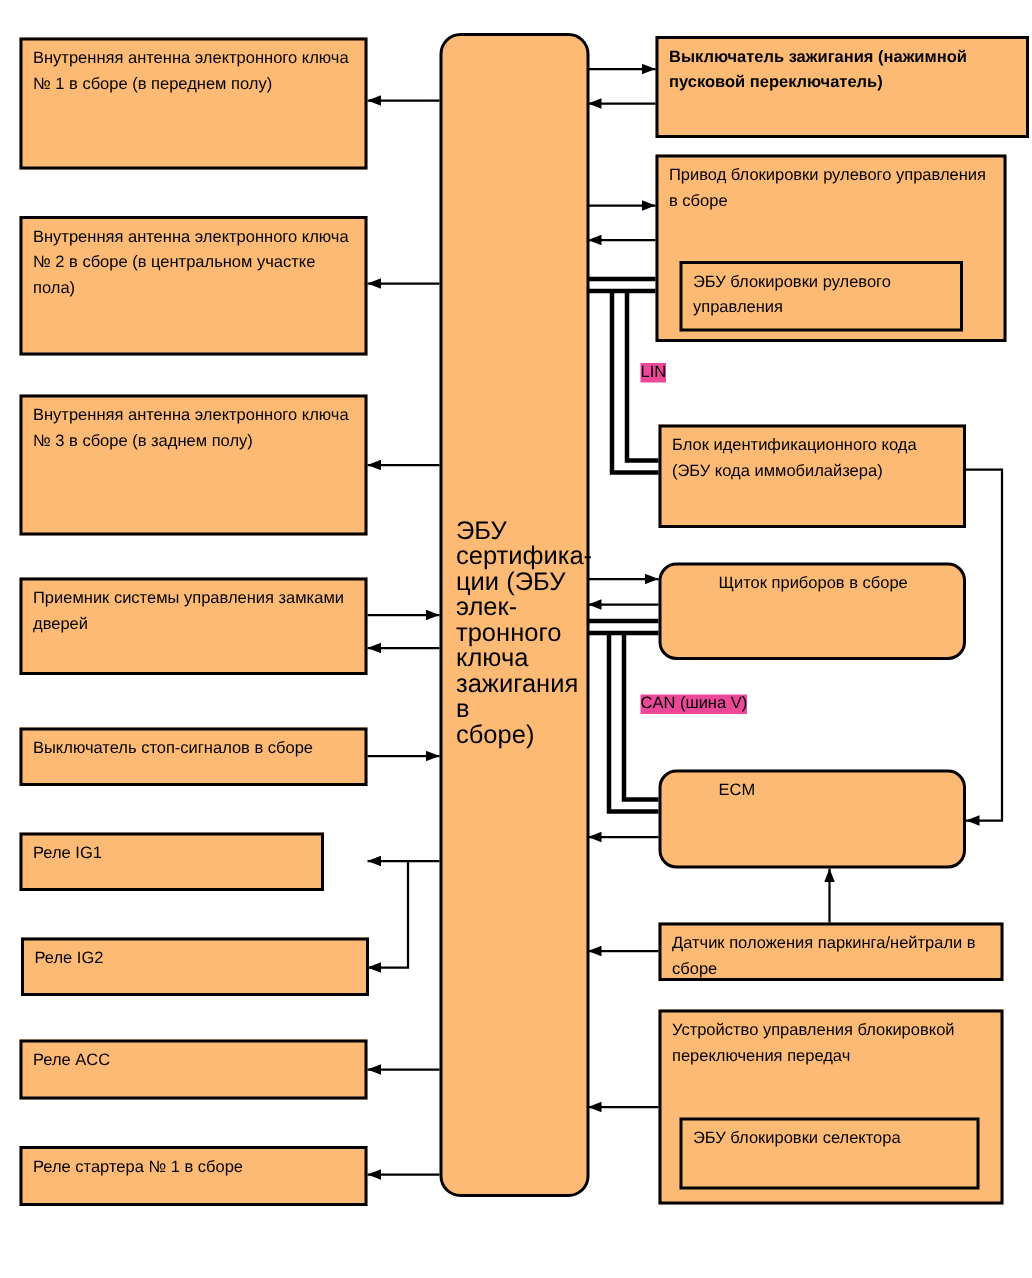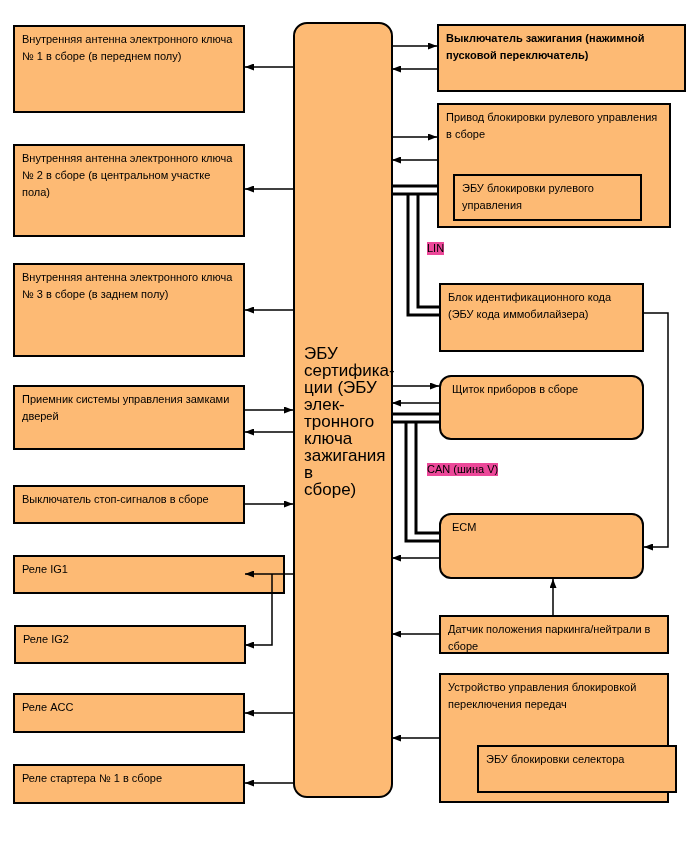--- a/index.html
+++ b/index.html
@@ -20,21 +20,21 @@
   .rounded{border-radius:12px;}
   .center-block{border-radius:14px;}
   .lbl{
     position:absolute;
     left:0;top:0;right:0;
     padding:4px 6px 0 7px;
     font-size:11px;
     line-height:17px;
     white-space:pre-line;
   }
-  .rounded .lbl{padding-left:11px;}
+  .rounded .lbl{padding-left:11px;margin-left:27px;}
   .center-lbl{
     position:absolute;
     left:9px;top:321px;right:2px;
     font-size:17px;
     line-height:17px;
     white-space:pre-line;
   }
   .bus-label{
     position:absolute;
     font-size:11px;
@@ -65,21 +65,21 @@
     <div class="lbl">Внутренняя антенна электронного ключа
 № 3 в сборе (в заднем полу)</div>
   </div>
   <div class="box" style="left:13px;top:385px;width:232px;height:65px;">
     <div class="lbl">Приемник системы управления замками
 дверей</div>
   </div>
   <div class="box" style="left:13px;top:485px;width:232px;height:39px;">
     <div class="lbl">Выключатель стоп-сигналов в сборе</div>
   </div>
-  <div class="box" style="left:13px;top:555px;width:272px;height:39px;">
+  <div class="box" style="left:13px;top:555px;width:203px;height:39px;">
     <div class="lbl">Реле IG1</div>
   </div>
   <div class="box" style="left:14px;top:625px;width:232px;height:39px;">
     <div class="lbl">Реле IG2</div>
   </div>
   <div class="box" style="left:13px;top:693px;width:232px;height:40px;">
     <div class="lbl">Реле ACC</div>
   </div>
   <div class="box" style="left:13px;top:764px;width:232px;height:40px;">
     <div class="lbl">Реле стартера № 1 в сборе</div>
@@ -121,21 +121,21 @@
   </div>
 
   <div class="box" style="left:439px;top:615px;width:230px;height:39px;">
     <div class="lbl">Датчик положения паркинга/нейтрали в
 сборе</div>
   </div>
 
   <div class="box" style="left:439px;top:673px;width:230px;height:130px;">
     <div class="lbl">Устройство управления блокировкой
 переключения передач</div>
-    <div class="box" style="left:12px;top:70px;width:200px;height:48px;margin-left:24px;">
+    <div class="box" style="left:12px;top:70px;width:200px;height:48px;">
       <div class="lbl">ЭБУ блокировки селектора</div>
     </div>
   </div>
 
   <div class="bus-label" style="left:427px;top:242px;">LIN</div>
   <div class="bus-label" style="left:427px;top:463px;">CAN (шина V)</div>
 
   <svg class="connectors" width="688" height="852" viewBox="0 0 688 852">
     <defs>
       <marker id="arr" markerUnits="userSpaceOnUse" markerWidth="9" markerHeight="7" refX="9" refY="3.5" orient="auto">

